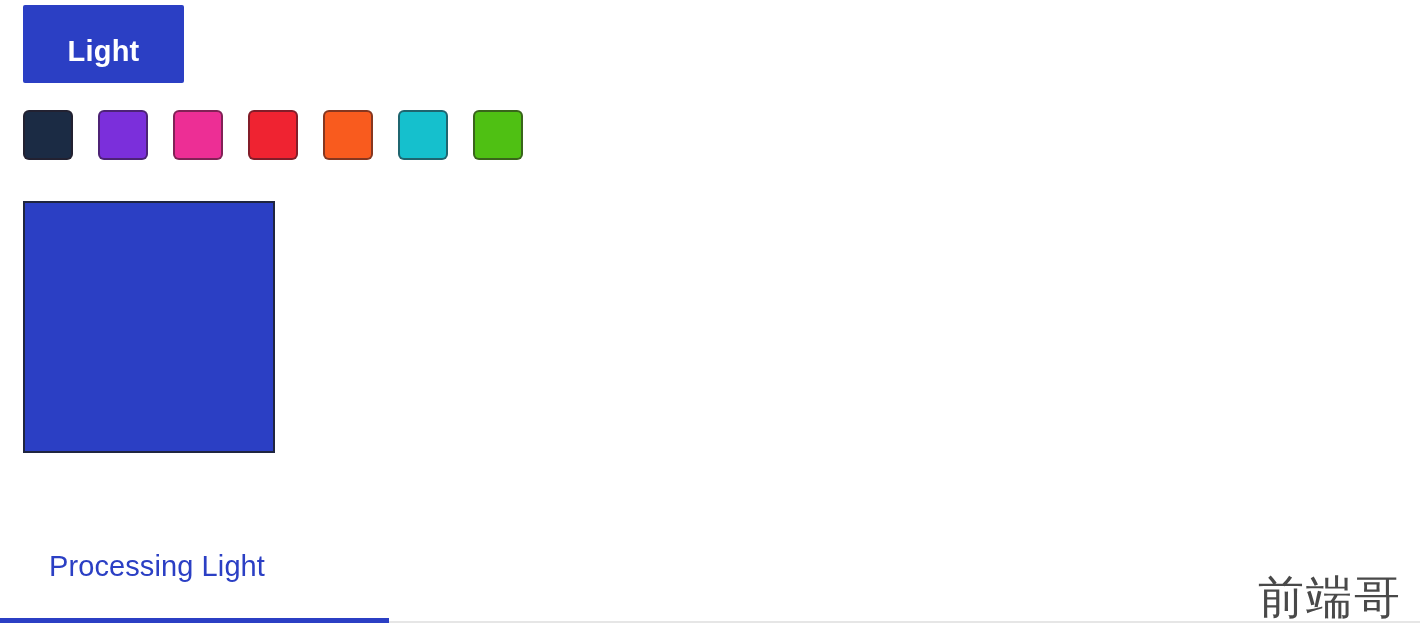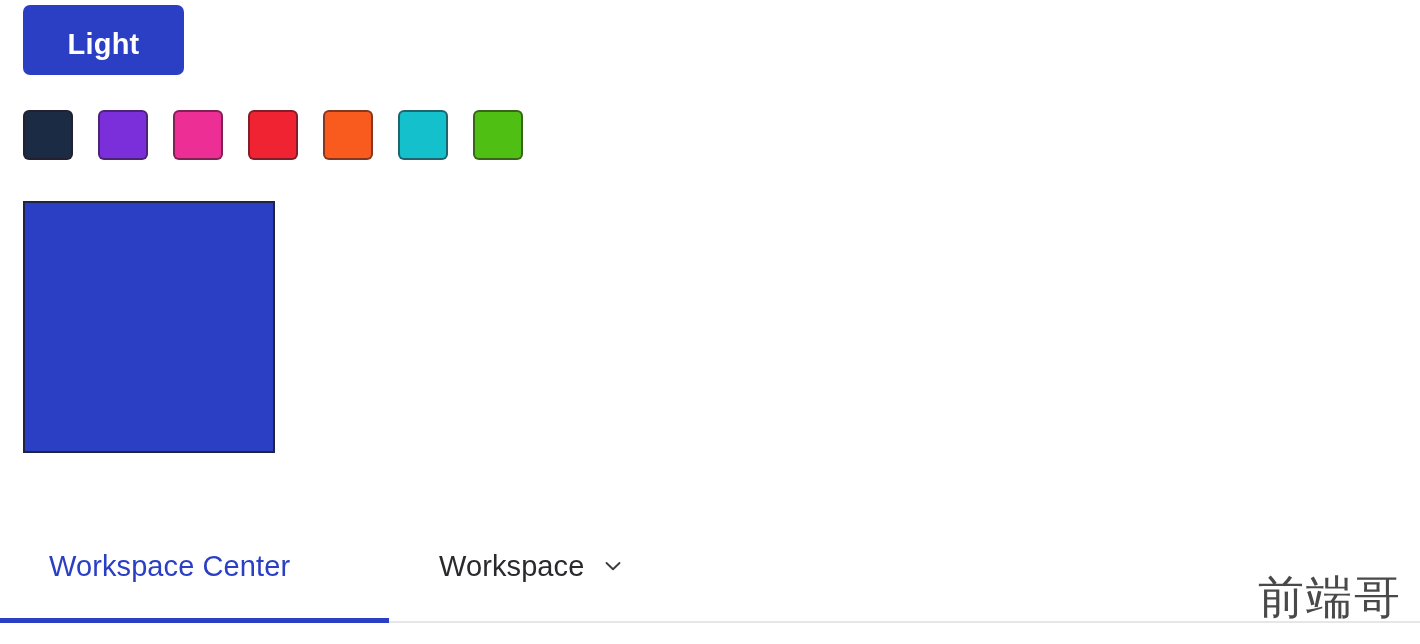--- a/index.html
+++ b/index.html
@@ -21,32 +21,32 @@
     position: absolute;
     inset: 0;
   }
 
   
   .theme-button {
     position: absolute;
     left: 23px;
     top: 5px;
     width: 161px;
-    height: 70px;
+    height: 78px;
     border: none;
-    border-radius: 7px;
+    border-radius: 2px;
     background: #2b3fc4;
     color: #ffffff;
     font-family: "Liberation Sans", sans-serif;
     font-size: 29px;
     font-weight: 700;
     letter-spacing: 0.2px;
     line-height: 78px;
     text-align: center;
-    padding: 0;
+    padding: 7px;
     cursor: pointer;
     box-sizing: border-box;
   }
 
   
   .swatch-row {
     position: absolute;
     left: 23px;
     top: 110px;
     display: flex;
@@ -169,31 +169,23 @@
     <button class="swatch" style="background: rgb(239, 35, 49);"></button>
     <button class="swatch" style="background: rgb(249, 91, 30);"></button>
     <button class="swatch" style="background: rgb(21, 192, 205);"></button>
     <button class="swatch" style="background: rgb(79, 192, 19);"></button>
   </div>
 
   <div class="preview-block" style="background: rgb(43, 63, 196); border-color: rgb(31, 37, 64);"></div>
 
   <div class="tab-bar">
     <div class="tab tab-processing" style="color: rgb(43, 63, 196);">
-      <span>Workspace Center</span>
+      <span>Processing Light</span>
     </div>
 
-    <div class="tab tab-workspace">
-      <span>Workspace</span>
-      <span class="chevron-down-icon">
-        <svg width="22" height="22" viewBox="0 0 22 22" aria-hidden="true">
-          <path d="M4.5 8 L11 14.2 L17.5 8" fill="none" stroke="#3c3c3f" stroke-width="1.9" stroke-linecap="round" stroke-linejoin="round"></path>
-        </svg>
-      </span>
-    </div>
   </div>
 
   <div class="tab-divider"></div>
   <div class="tab-active-indicator" style="background: rgb(43, 63, 196);"></div>
 
   <div class="watermark" style="color: #404040;">前端哥</div>
 
 </div>
 
 </body></html>

